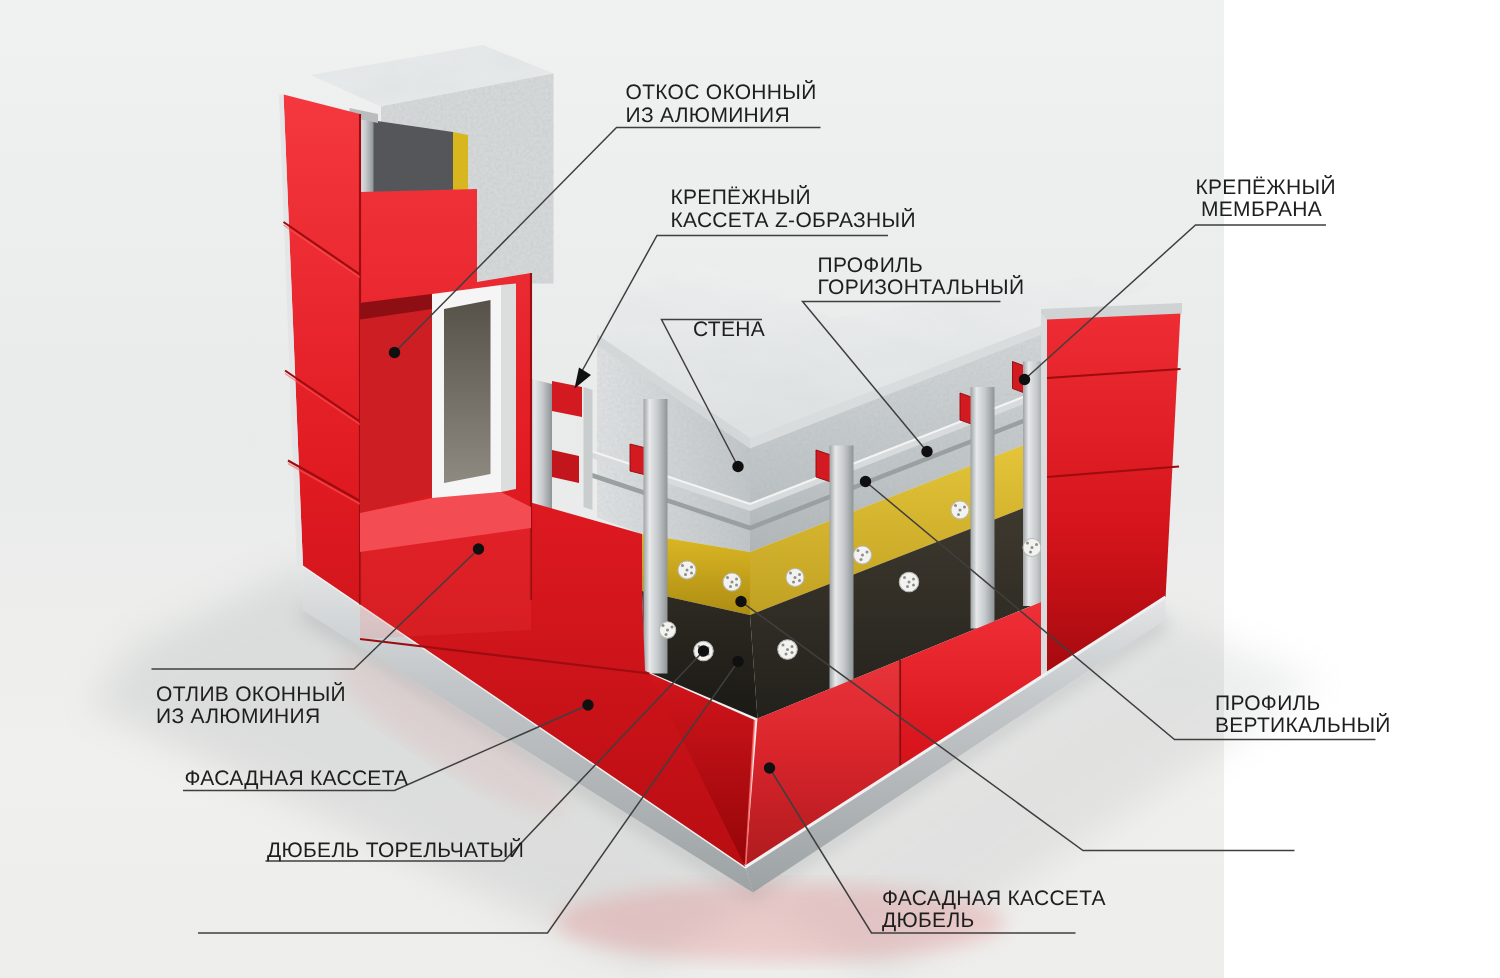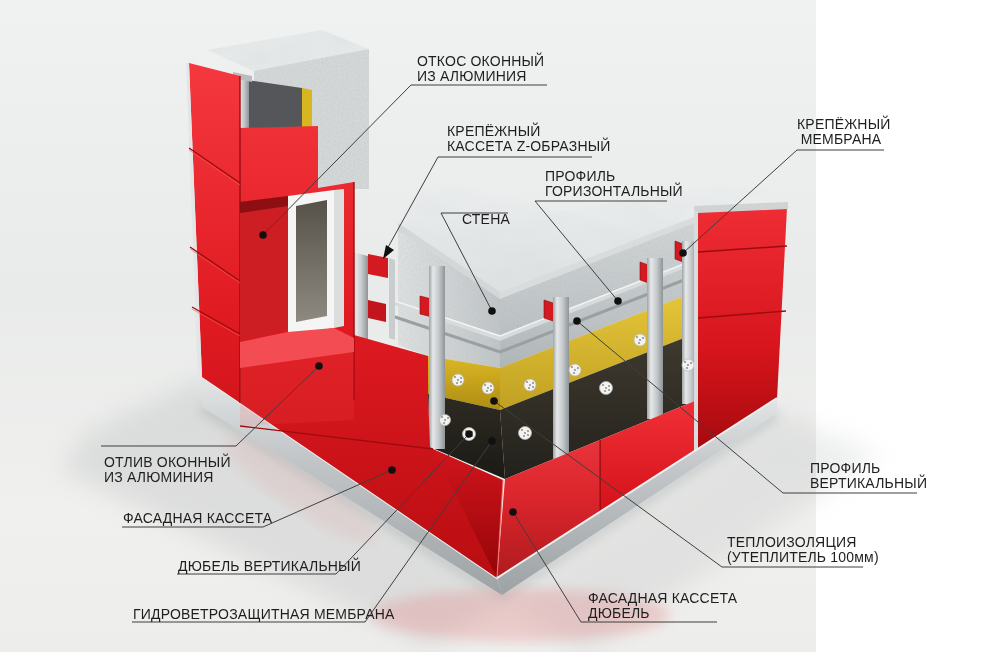--- a/index.html
+++ b/index.html
@@ -335,30 +335,23 @@
       <span>МЕМБРАНА</span>
 </div>
 <div class="label" style="left:104px;top:455px">
   <span>ОТЛИВ ОКОННЫЙ</span>
       <span>ИЗ АЛЮМИНИЯ</span>
 </div>
 <div class="label" style="left:123px;top:511px">
   <span>ФАСАДНАЯ КАССЕТА</span>
 </div>
 <div class="label" style="left:178px;top:559px">
-  <span>ДЮБЕЛЬ ВЕРТИКАЛЬНЫЙ</span>
-</div>
-<div class="label" style="left:133px;top:607px">
-  <span>ГИДРОВЕТРОЗАЩИТНАЯ МЕМБРАНА</span>
+  <span>ДЮБЕЛЬ ТОРЕЛЬЧАТЫЙ</span>
 </div>
 <div class="label" style="left:810px;top:461px">
   <span>ПРОФИЛЬ</span>
       <span>ВЕРТИКАЛЬНЫЙ</span>
 </div>
-<div class="label" style="left:727px;top:535px">
-  <span>ТЕПЛОИЗОЛЯЦИЯ</span>
-      <span>(УТЕПЛИТЕЛЬ 100мм)</span>
-</div>
 <div class="label" style="left:588px;top:591px">
   <span>ФАСАДНАЯ КАССЕТА</span>
       <span>ДЮБЕЛЬ</span>
 </div>
 </div>
 
 </body></html>

